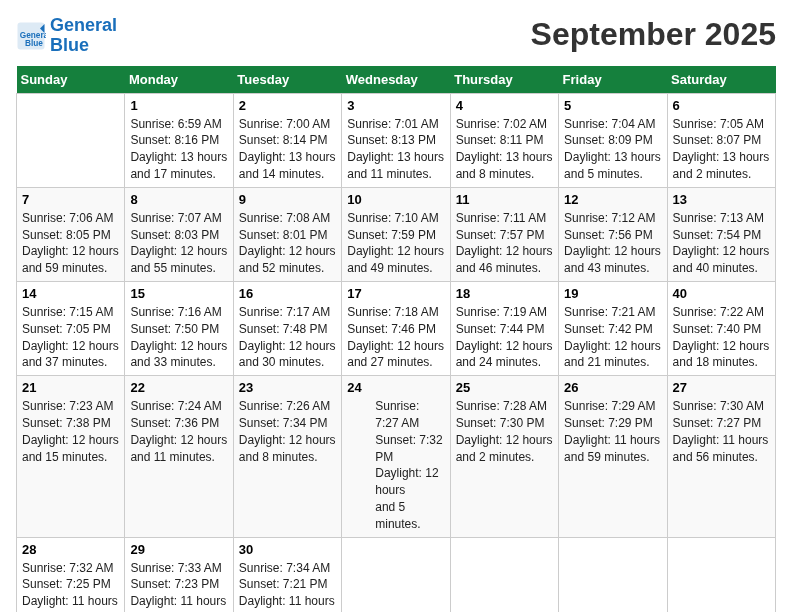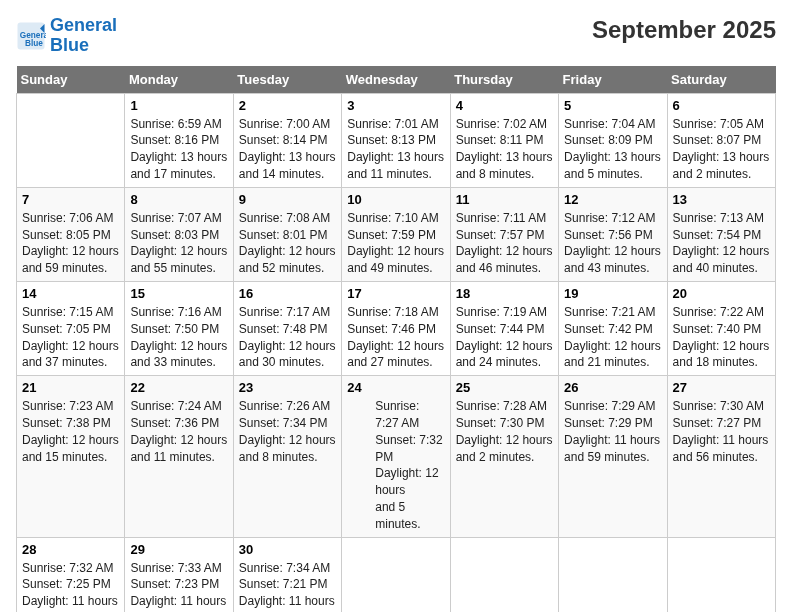--- a/index.html
+++ b/index.html
@@ -31,36 +31,36 @@
       color: #1a6fbb;
     }
     .logo-icon {
       width: 30px;
       height: 30px;
     }
     .title-area {
       text-align: right;
     }
     .month-title {
-      font-size: 24px;
+      font-size: 32px;
       font-weight: bold;
       color: #333;
     }
     .location-title {
       font-size: 15px;
       color: #555;
       margin-top: 2px;
     }
     table {
       width: 100%;
       border-collapse: collapse;
       font-size: 11px;
     }
     thead tr th {
-      background-color: #737373;
+      background-color: #15803d;
       color: #fff;
       padding: 6px 4px;
       text-align: left;
       font-size: 13px;
       font-weight: bold;
     }
     tbody tr td {
       border: 1px solid #ccc;
       vertical-align: top;
       padding: 4px 5px;
@@ -255,21 +255,21 @@
 and 24 minutes.</div>
         </td>
         <td>
           <span class="day-number">19</span>
           <div class="day-info" style="white-space: pre-line;">Sunrise: 7:21 AM
 Sunset: 7:42 PM
 Daylight: 12 hours
 and 21 minutes.</div>
         </td>
         <td>
-          <span class="day-number">20</span>
+          <span class="day-number">40</span>
           <div class="day-info" style="white-space: pre-line;">Sunrise: 7:22 AM
 Sunset: 7:40 PM
 Daylight: 12 hours
 and 18 minutes.</div>
         </td>
       </tr>
       <tr>
         <td>
           <span class="day-number">21</span>
           <div class="day-info" style="white-space: pre-line;">Sunrise: 7:23 AM

